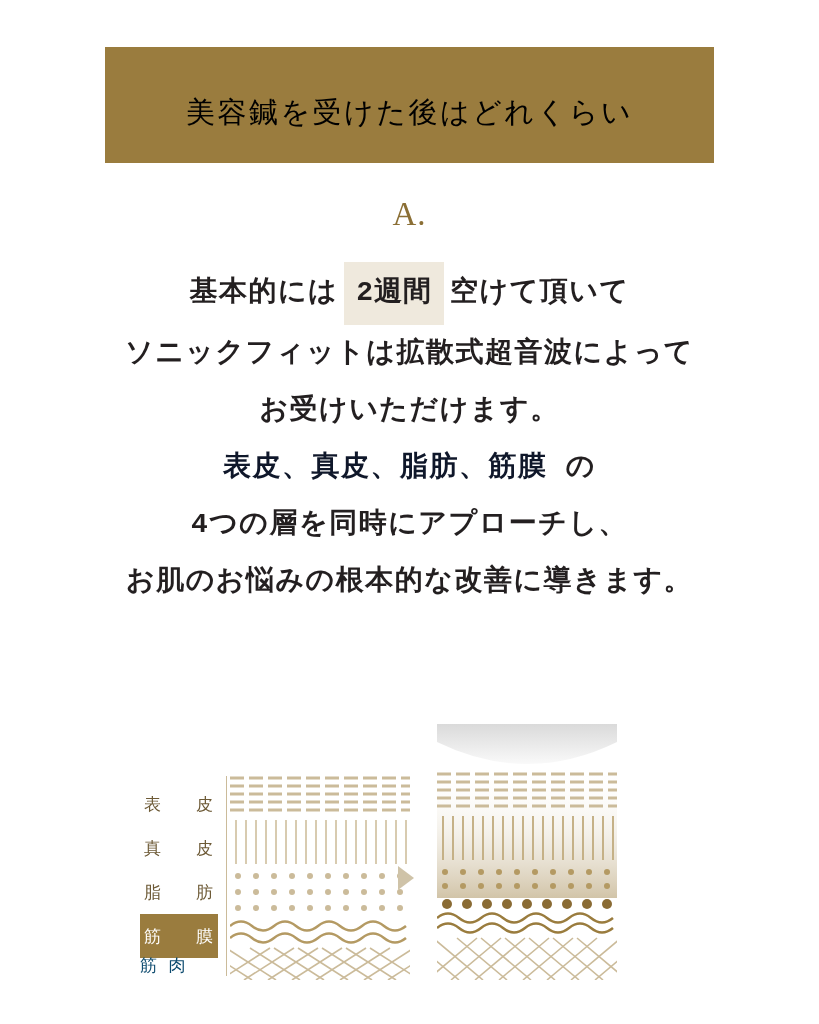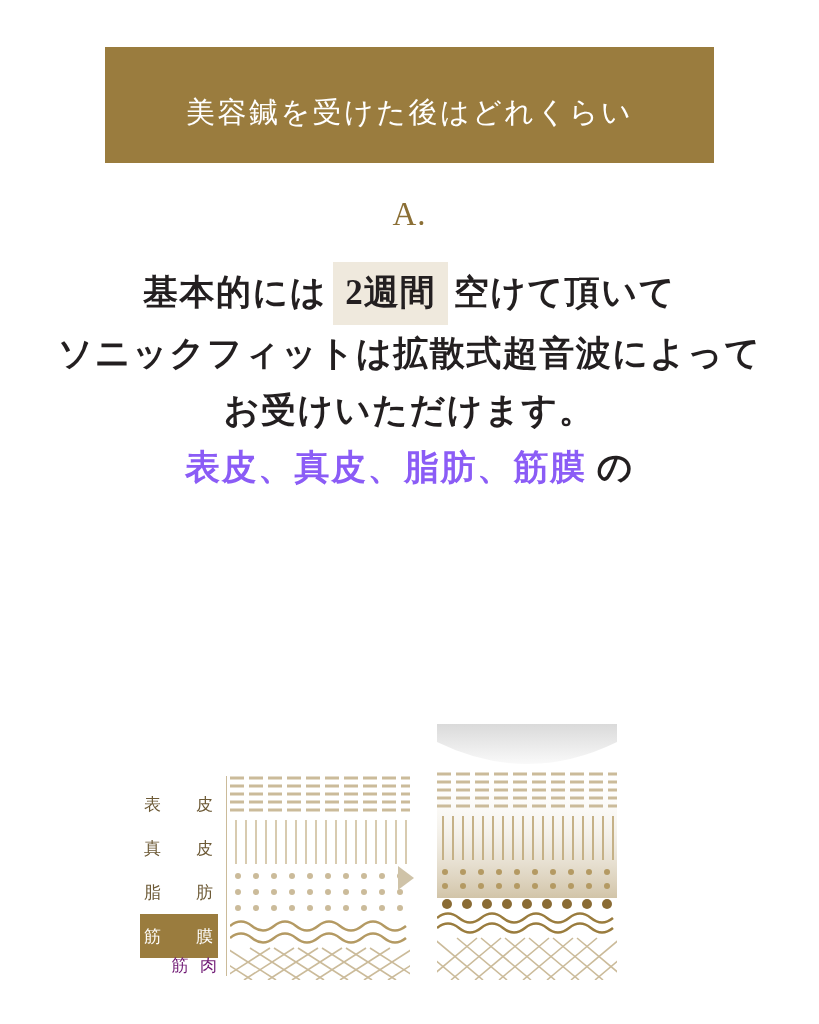--- a/index.html
+++ b/index.html
@@ -24,21 +24,21 @@
     width: 609px;
     height: 116px;
     background: #9a7c3e;
     display: flex;
     flex-direction: column;
     align-items: center;
     justify-content: center;
     gap: 6px;
   }
   .q-line {
-    color: #ffffff;
+    color: #000000;
     font-size: 29px;
     letter-spacing: 2.5px;
     line-height: 1.25;
     white-space: nowrap;
     font-weight: 500;
     margin-top: 14px;
   }
 
   
   .a-mark {
@@ -53,36 +53,37 @@
   }
 
   .answer-body {
     position: absolute;
     top: 262px;
     left: 0;
     width: 819px;
     text-align: center;
   }
   .line {
-    font-size: 35px;
+    font-size: 28px;
     letter-spacing: 1.5px;
     line-height: 57px;
     white-space: nowrap;
     font-weight: 600;
+    font-family: Liberation Mono, monospace;
   }
   .hl-box {
     display: inline-block;
     background: #efe9dd;
     padding: 2px 12px 4px 12px;
     margin: 0 6px;
     font-weight: 700;
     letter-spacing: 1px;
   }
   .gold {
-    color: #8b5cf6;
+    color: #0f172a;
     font-weight: 700;
   }
 
   
   .diagram {
     position: absolute;
     left: 140px;
     top: 716px;
     width: 540px;
     height: 270px;
@@ -137,24 +138,24 @@
     border-left: 16px solid #cfc3a8;
     border-top: 12px solid transparent;
     border-bottom: 12px solid transparent;
   }
 
   .bottom-caption {
     position: absolute;
     left: 0;
     top: 238px;
     width: 78px;
-    text-align: right;
+    text-align: left;
     font-size: 17px;
     letter-spacing: 1px;
-    color: #701a75;
+    color: #0c4a6e;
   }
 </style>
 </head>
 <body>
 
 <div class="q-banner">
   <div class="q-line">美容鍼を受けた後はどれくらい</div>
 </div>
 
 <div class="a-mark">A.</div>
@@ -167,21 +168,23 @@
 
 
   <div class="line">ソニックフィットは拡散式超音波によって</div>
 
   <div class="line">お受けいただけます。</div>
 
   <div class="line">
     <span class="gold">表皮、真皮、脂肪、筋膜</span>&nbsp;<span>の</span>
   </div>
 
-
+  <div class="line">4つの層を同時にアプローチし、</div>
+
+  <div class="line">お肌のお悩みの根本的な改善に導きます。</div>
 
 </div>
 
 <div class="diagram">
 
   <div class="layer-labels">
     <div class="layer-label">
       <span>表</span>
       <span>皮</span>
     </div>

